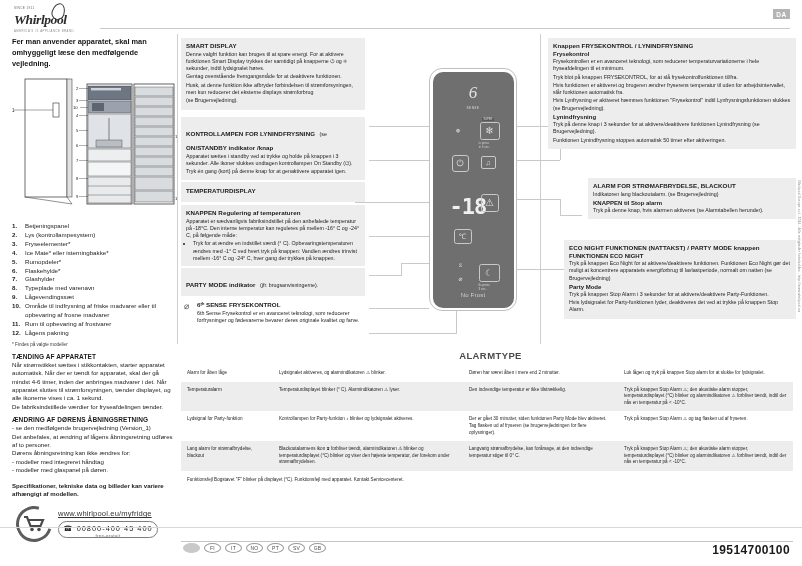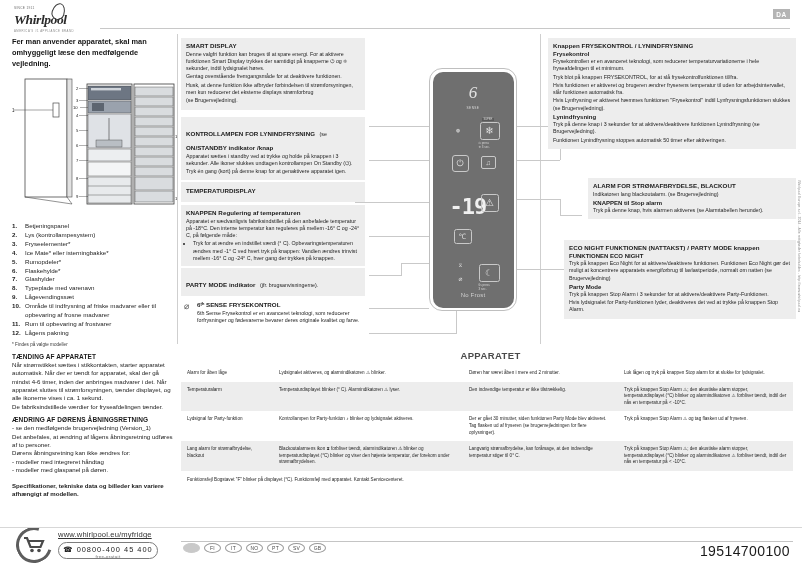--- a/index.html
+++ b/index.html
@@ -53,21 +53,21 @@
   .legend-row { display:flex; margin-bottom:0px; }
   .legend-num { width:13px; font-weight:bold; text-align:left; flex:0 0 13px; }
   .legend-txt { flex:1; }
   .legend-note { font-size:4.6px; color:#3a3a3a; margin-top:4px; margin-bottom:6px; }
 
   .sec-h { font-size:6.5px; font-weight:bold; letter-spacing:.1px; margin:5px 0 1px; }
   .body-t { font-size:6.1px; line-height:8.4px; color:#1c1c1c; }
   .body-t.bold { font-weight:bold; }
   .dash-item { font-size:6.1px; line-height:8.4px; }
 
-  .promo { position:relative; margin-top:27px; height:40px; }
+  .promo { position:relative; margin-top:6px; height:40px; }
   .promo-cart {
     position:absolute; left:4px; top:2px; width:36px; height:36px;
     border-radius:50%; border:3.4px solid #5d5d5d;
     border-right-color:transparent; transform:rotate(-28deg);
   }
   .promo-cart-inner {
     position:absolute; left:11px; top:12px; width:22px; height:16px;
     transform:rotate(0deg);
   }
   .promo-url {
@@ -148,21 +148,21 @@
 
   
   .foot-rule { position:absolute; left:181px; top:541px; width:612px; height:1px; background:#c4c4c4; }
   .lang-pills { position:absolute; left:183px; top:543px; display:flex; gap:4px; align-items:center; }
   .pill {
     width:17px; height:10px; border:.8px solid #9a9a9a; border-radius:50%;
     font-size:5px; color:#4d4d4d; display:flex; align-items:center; justify-content:center;
     letter-spacing:.2px;
   }
   .pill.sel { background:#c9c9c9; border-color:#c9c9c9; }
-  .docnum { position:absolute; right:12px; top:543px; font-size:14px; font-weight:normal; letter-spacing:.4px; }
+  .docnum { position:absolute; right:12px; top:543px; font-size:12px; font-weight:bold; letter-spacing:.4px; }
   .side-copy {
     position:absolute; right:1px; top:180px; width:10px; height:330px;
     font-size:3.4px; color:#8d8d8d; writing-mode:vertical-rl; letter-spacing:.1px;
     white-space:nowrap;
   }
   .bottom-rule { position:absolute; left:0; top:527px; width:802px; height:1px; background:#d7d7d7; }
 </style>
 </head>
 <body>
 
@@ -390,21 +390,21 @@
 
       <div class="icon-box" style="left:19px; top:83px; width:17px; height:17px; border-radius:3px;">
         <span style="font-size:9px;">⏻</span>
       </div>
 
       <div class="icon-box" style="left:48px; top:84px; width:15px; height:13px; border-radius:2px;">
         <span style="font-size:7px;">♫</span>
       </div>
 
       <div class="seg">
-        <span>-19</span>
+        <span>-18</span>
       </div>
 
       <div class="icon-box" style="left:48px; top:122px; width:18px; height:18px;">
         <span style="font-size:10px;">⚠</span>
       </div>
 
       <div class="icon-box" style="left:21px; top:157px; width:18px; height:15px;">
         <span style="font-size:7.5px;">℃</span>
       </div>
 
@@ -461,21 +461,21 @@
 
   <div class="note" style="left:564px; top:240px; width:232px;">
     <h4>ECO NIGHT FUNKTIONEN (NATTAKST) / PARTY MODE knappen</h4>
     <h5>FUNKTIONEN ECO NIGHT</h5>
     <p>Tryk på knappen Eco Night for at aktivere/deaktivere funktionen. Funktionen Eco Night gør det muligt at koncentrere apparatets energiforbrug til lavlastperiode, normalt om natten (se Brugervejledning)</p>
     <h5>Party Mode</h5>
     <p>Tryk på knappen Stop Alarm i 3 sekunder for at aktivere/deaktivere Party-Funktionen.</p>
     <p>Hvis lydsignalet for Party-funktionen lyder, deaktiveres det ved at trykke på knappen Stop Alarm.</p>
   </div>
 
-  <div class="alarm-title">APPARATET</div>
+  <div class="alarm-title">ALARMTYPE</div>
   <div class="atable">
 
     <div class="arow">
       <div class="ac c1">Alarm for åben låge</div>
       <div class="ac c2">Lydsignalet aktiveres, og alarmindikatoren ⚠ blinker.</div>
       <div class="ac c3">Døren har været åben i mere end 2 minutter.</div>
       <div class="ac c4">Luk lågen og tryk på knappen Stop alarm for at slukke for lydsignalet.</div>
     </div>
 
     <div class="arow alt">

